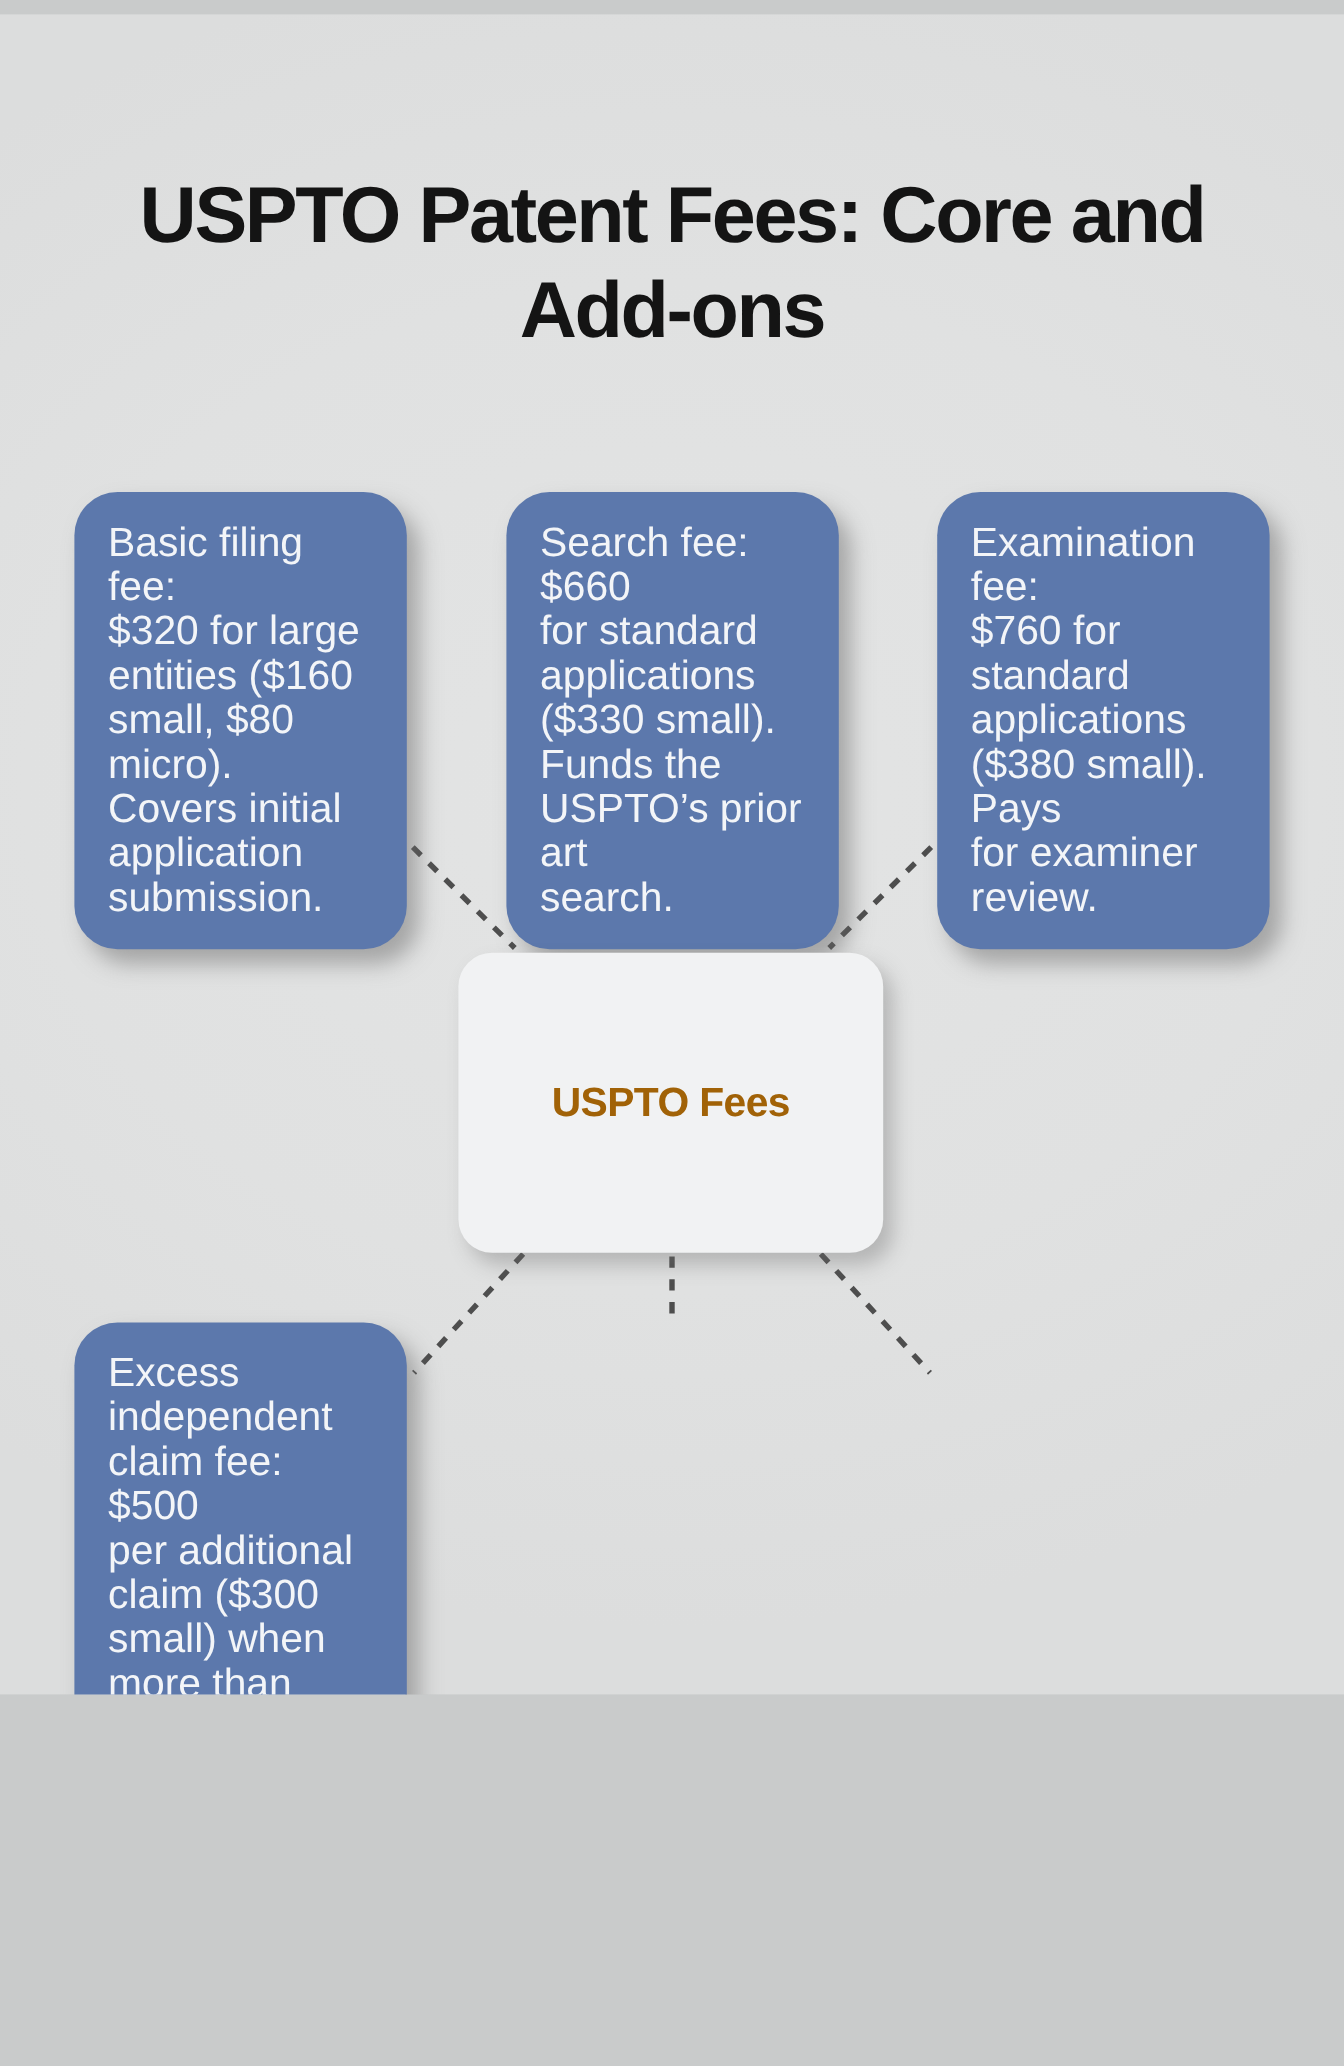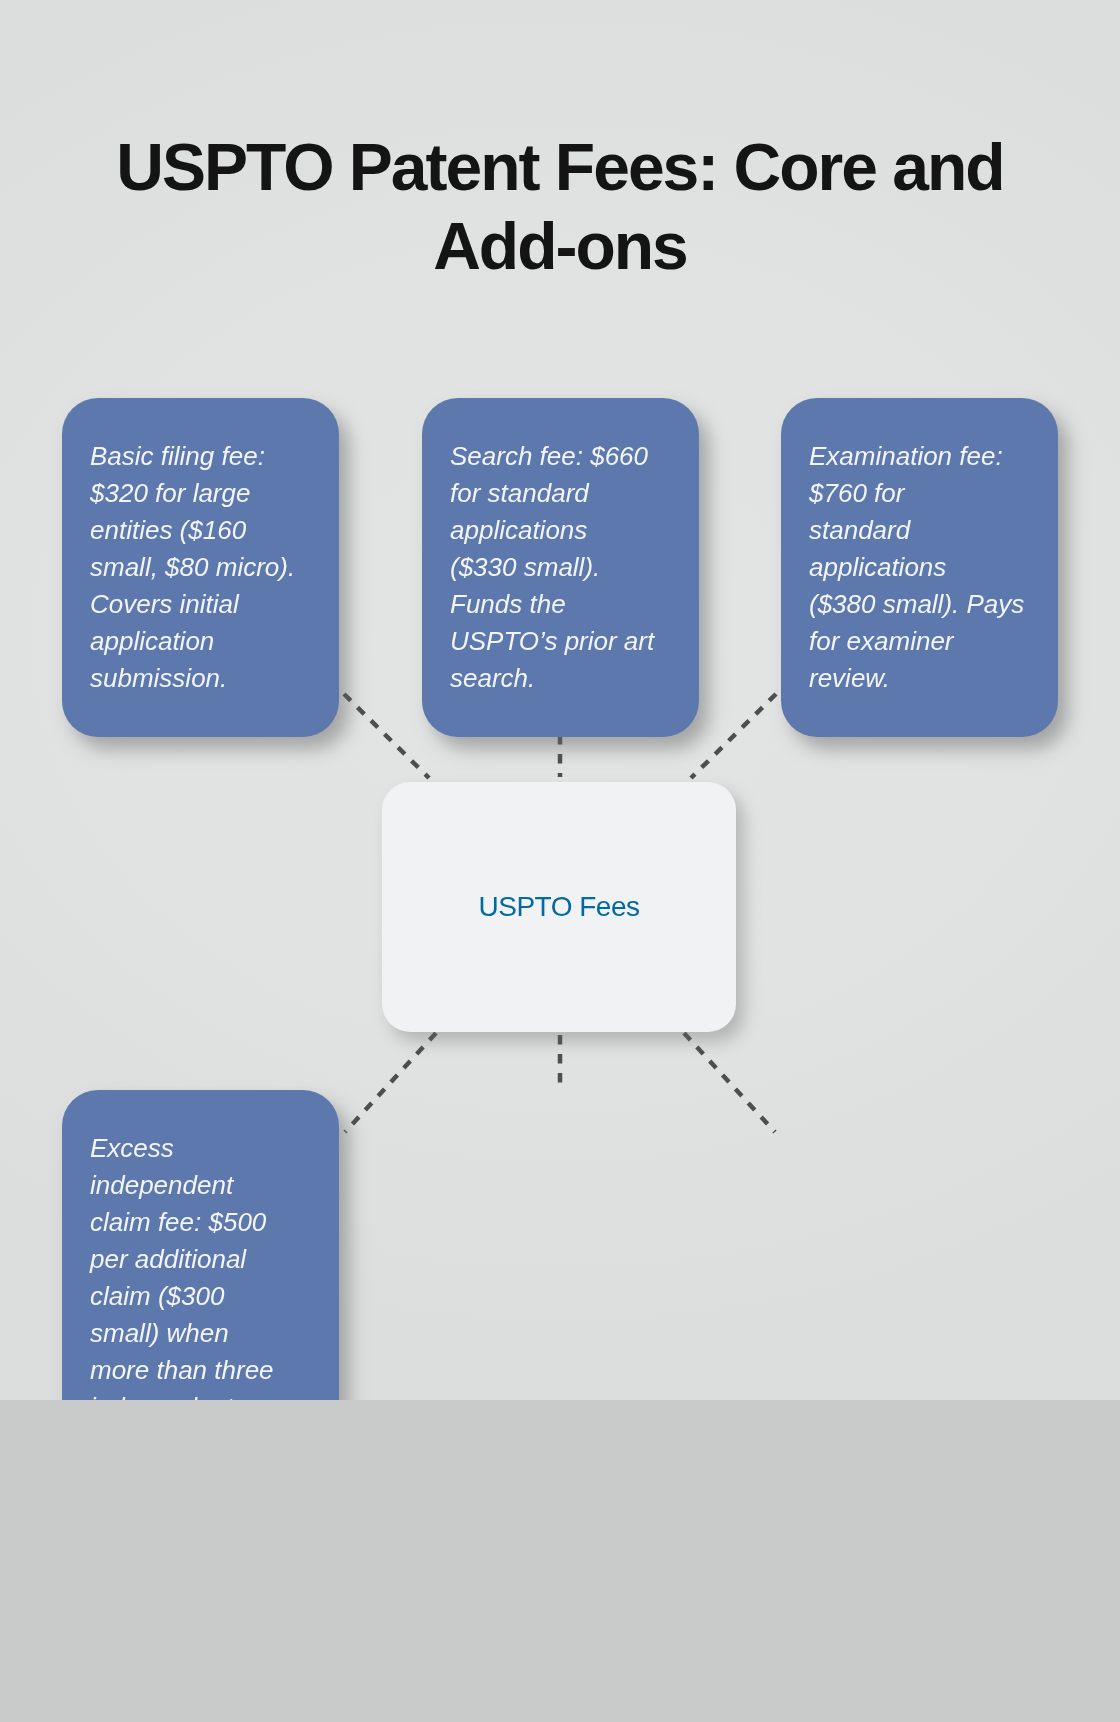--- a/index.html
+++ b/index.html
@@ -4,21 +4,21 @@
 <style>
   html, body { margin: 0; padding: 0; }
   body {
     font-family: "Liberation Sans", "DejaVu Sans", sans-serif;
     background: #c9cbcb;
   }
   .canvas {
     position: relative;
     width: 1120px;
     height: 1400px;
-    margin: 0 auto;
+    margin: 12px auto;
     background: radial-gradient(ellipse 900px 700px at 50% 46%, #e3e4e4 0%, #e0e1e1 60%, #dcdddd 100%);
     overflow: hidden;
   }
   .title {
     position: absolute;
     top: 84px;
     left: 0;
     width: 100%;
     text-align: center;
     font-size: 66px;
@@ -37,29 +37,28 @@
   }
   .connectors line {
     stroke: #4e4e4e;
     stroke-width: 4.5;
     stroke-dasharray: 9.5 9.5;
   }
   .card {
     position: absolute;
     width: 277px;
     box-sizing: border-box;
-    padding: 40px 28px;
+    padding: 24px 28px;
     background: #5c78ac;
     border-radius: 36px;
     box-shadow: 10px 12px 18px rgba(105,105,105,0.5);
     color: #f3f5f8;
-    font-size: 26px;
+    font-size: 34px;
     line-height: 37px;
     white-space: pre-line;
-    font-style: italic;
   }
   .card.c1 { left: 62px;  top: 398px; }
   .card.c2 { left: 422px; top: 398px; }
   .card.c3 { left: 781px; top: 398px; }
   .card.c4 { left: 62px;  top: 1090px; }
   .card.c5 { left: 422px; top: 1092px; }
   .card.c6 { left: 781px; top: 1092px; }
   .center-node {
     position: absolute;
     left: 382px;
@@ -67,23 +66,23 @@
     width: 354px;
     height: 250px;
     background: #f1f2f3;
     border-radius: 28px;
     box-shadow: 8px 10px 16px rgba(110,110,110,0.38);
     display: flex;
     align-items: center;
     justify-content: center;
   }
   .center-label {
-    font-size: 28px;
-    font-weight: 400;
-    color: #0369a1;
+    font-size: 34px;
+    font-weight: 700;
+    color: #a16207;
     letter-spacing: -0.5px;
   }
   .logo-box {
     position: absolute;
     left: 636px;
     top: 1583px;
     width: 424px;
     height: 86px;
     background: #fdfdfd;
     display: flex;

